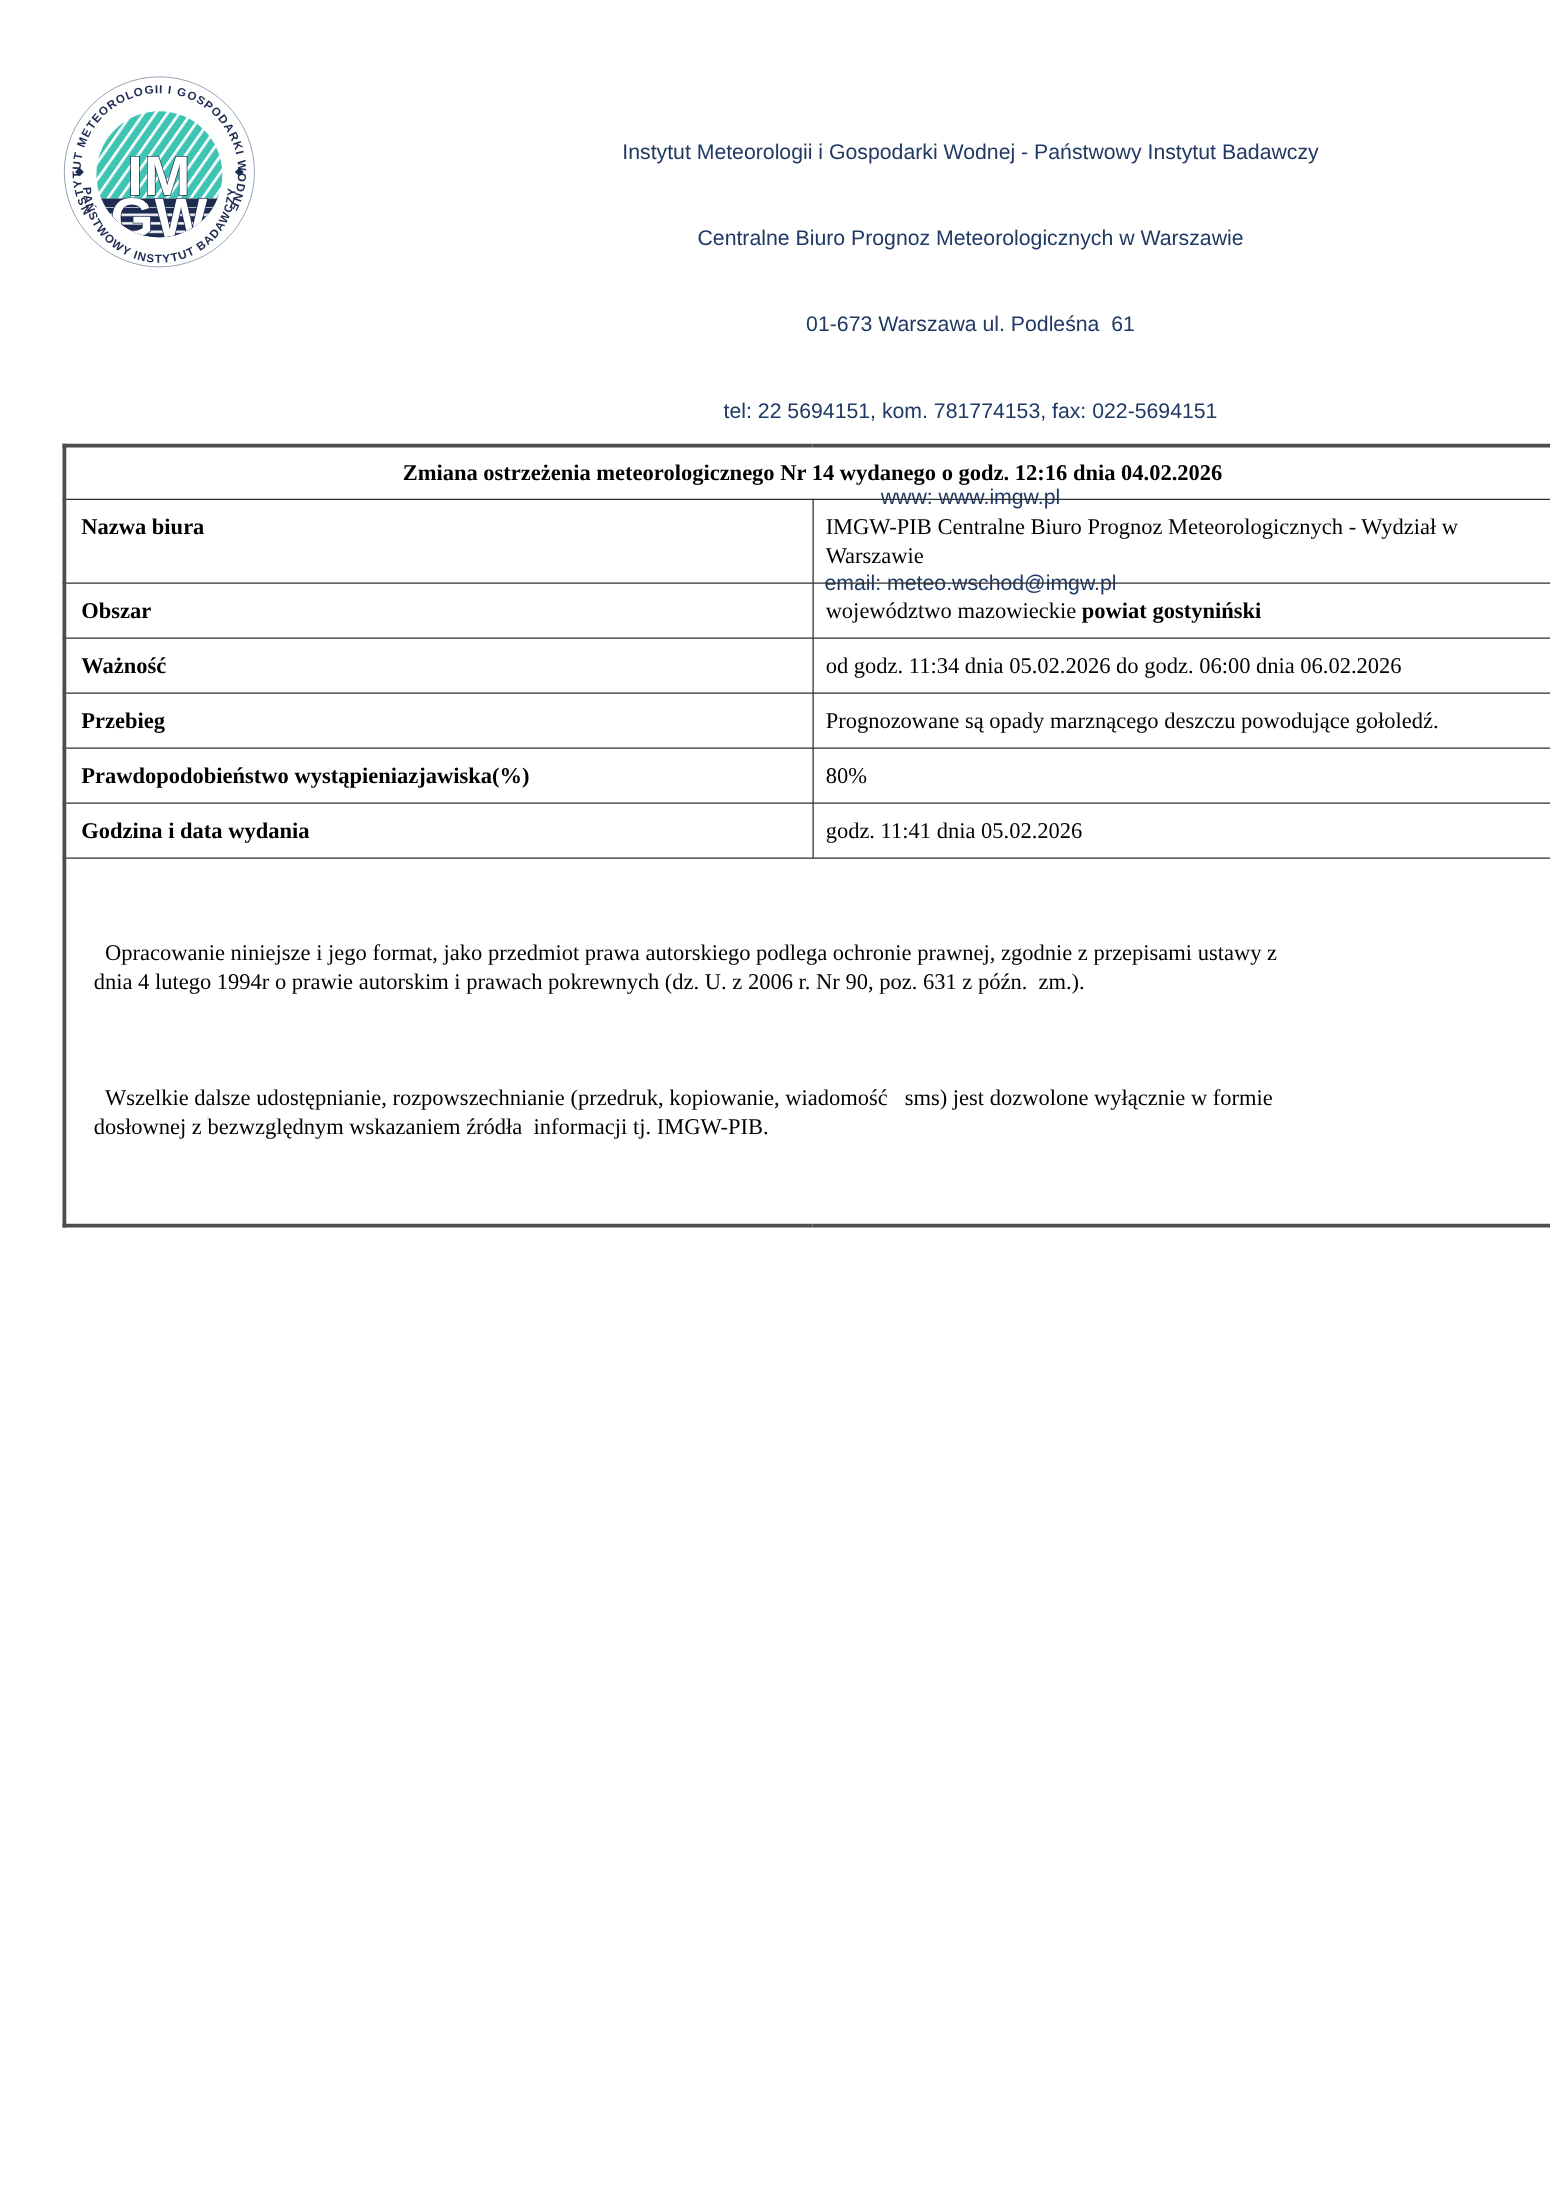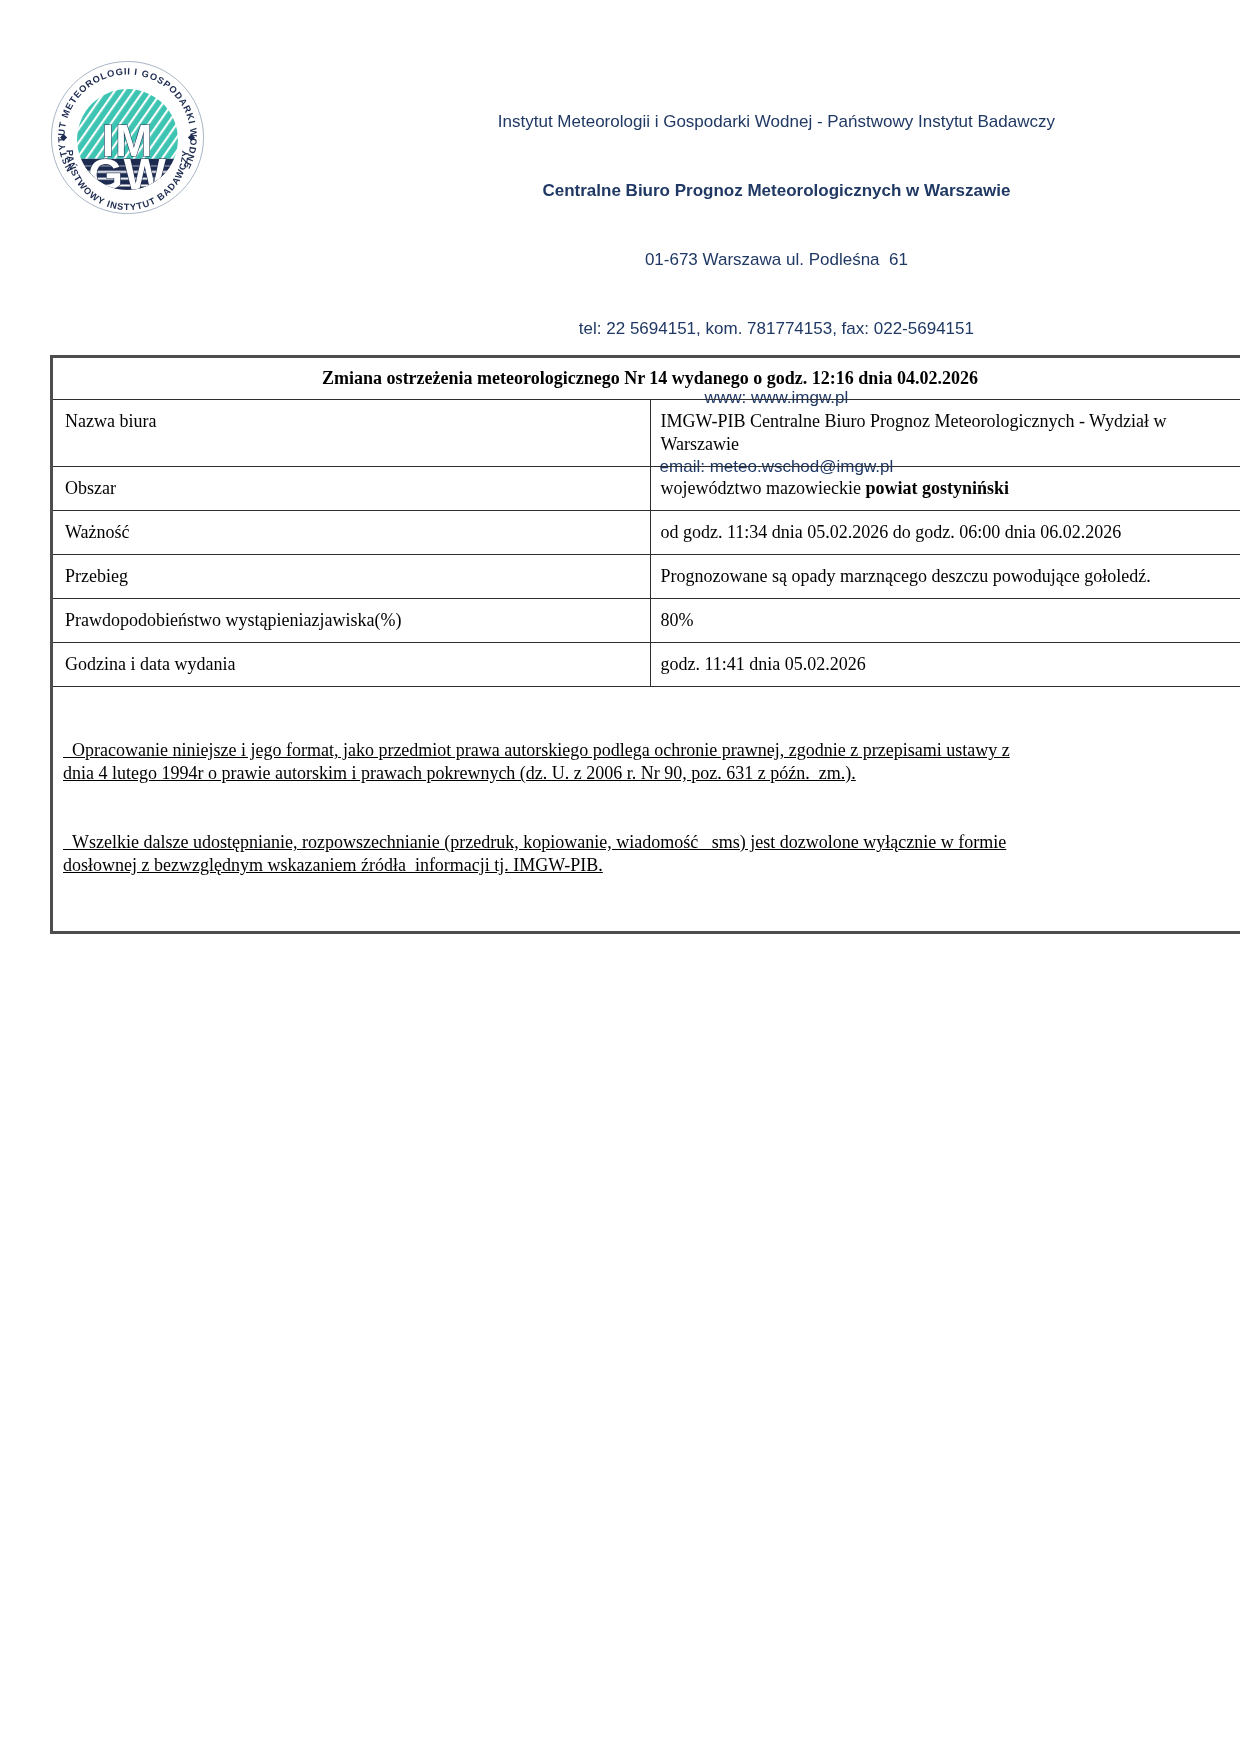--- a/index.html
+++ b/index.html
@@ -23,21 +23,21 @@
     position:absolute;left:50px;top:60px;width:155px;height:155px;
   }
   .header-text{
     position:absolute;top:64px;right:185px;
     text-align:center;
     color:var(--header-text);
     font-family:"Liberation Sans", sans-serif;
     font-size:17px;line-height:23px;
     white-space:pre-wrap;
   }
-  .header-text .bold{font-weight:bold;}
+  .header-text .bold{font-weight:normal;}
   
   table.warning{
     position:absolute;left:50px;top:355px;
     width:1200px;
     border-collapse:collapse;
     table-layout:fixed;
     border:3px solid var(--border-outer);
   }
   table.warning td{
     border:1px solid var(--border-inner);
@@ -47,34 +47,34 @@
   }
   td.title-cell{
     text-align:center;
     font-weight:bold;
     font-size:21px;line-height:25px;
     color:var(--title-red);
     padding:9px 6px;
   }
   td.label{
     width:302px;
-    font-weight:normal;
+    font-weight:bold;
     padding:10px 8px 10px 12px;
   }
   td.value{
     padding:10px 10px 10px 10px;
     white-space:pre-wrap;
   }
   td.value .b{font-weight:bold;margin-top:39px;}
   td.footer-cell{
     padding:6px 10px 8px 10px;
     font-size:17.5px;line-height:29px;
     white-space:pre-wrap;
   }
-  td.footer-cell p{margin:0;text-decoration:underline;}
+  td.footer-cell p{margin:12px;}
   
   .ring-text{
     font-family:"Liberation Sans", sans-serif;
     font-size:9.6px;font-weight:bold;letter-spacing:0.9px;
     fill:var(--logo-navy);
   }
   .monogram{
     font-family:"Liberation Sans", sans-serif;
     font-weight:bold;
     font-size:46px;

